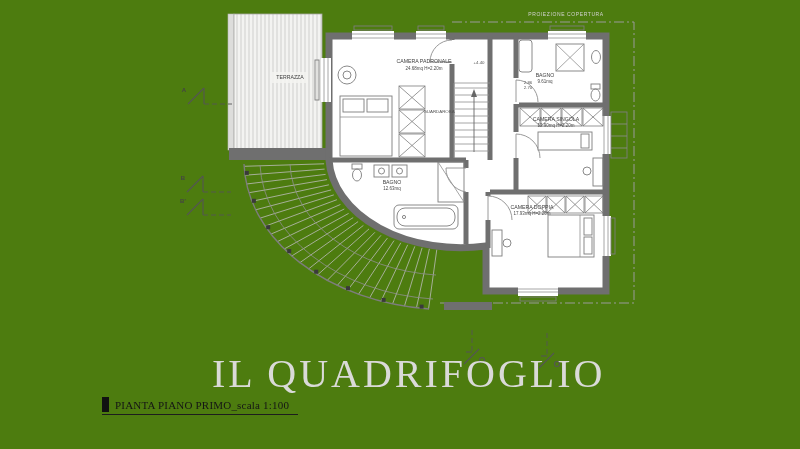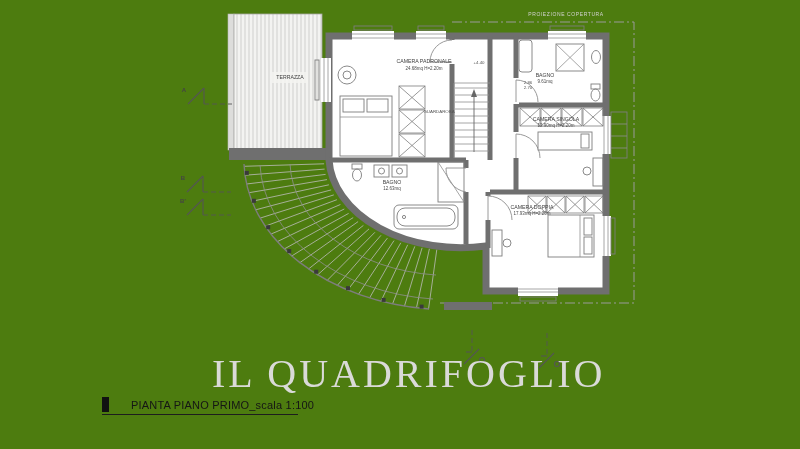--- a/index.html
+++ b/index.html
@@ -15,21 +15,21 @@
   .fix{stroke:#7d7d7d;stroke-width:.9;fill:#ffffff;}
   .fixn{stroke:#7d7d7d;stroke-width:.9;fill:none;}
   .wallline{stroke:#6f6f6f;fill:none;}
   .dash{stroke:#9a9a9a;stroke-width:1;fill:none;stroke-dasharray:10 3 2 3;}
   .secline{stroke:#555;stroke-width:1.1;fill:none;}
   .secdash{stroke:#555;stroke-width:.9;fill:none;stroke-dasharray:5 3;}
   .watermark{position:absolute;left:212px;top:350px;width:380px;
     font-family:"Liberation Serif",serif;font-size:40px;font-weight:400;
     color:#dadad8;letter-spacing:3px;white-space:nowrap;}
   .titleblock{position:absolute;left:102px;top:397px;display:flex;align-items:center;
-    gap:22px;border-bottom:1.5px solid #1d1d1d;padding-bottom:2px;width:196px;}
+    gap:6px;border-bottom:1.5px solid #1d1d1d;padding-bottom:2px;width:196px;font-family:Liberation Serif, serif;}
   .titlebar{width:7px;height:15px;background:#111;flex:0 0 auto;}
   .titletext{font-size:11px;color:#151515;letter-spacing:.2px;white-space:nowrap;}
 </style>
 </head>
 <body>
 
 <div class="canvas">
 
   <svg width="800" height="449" viewBox="0 0 800 449">
     <defs>

